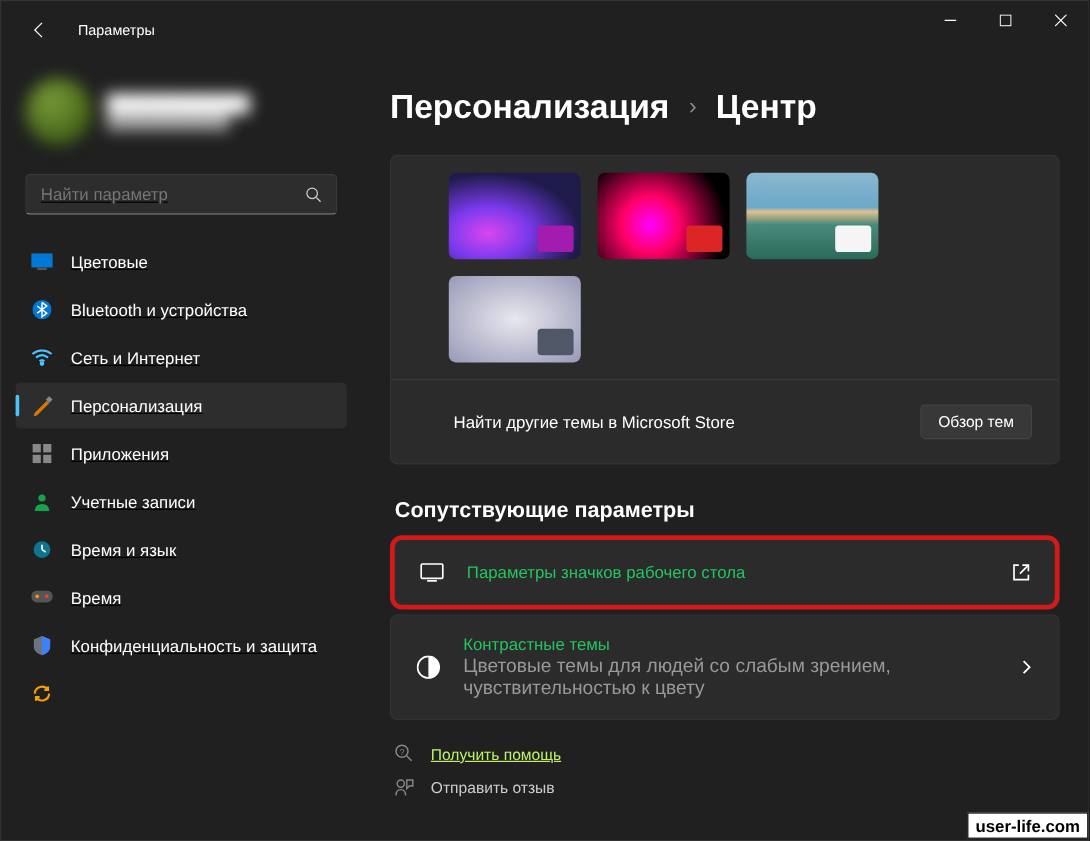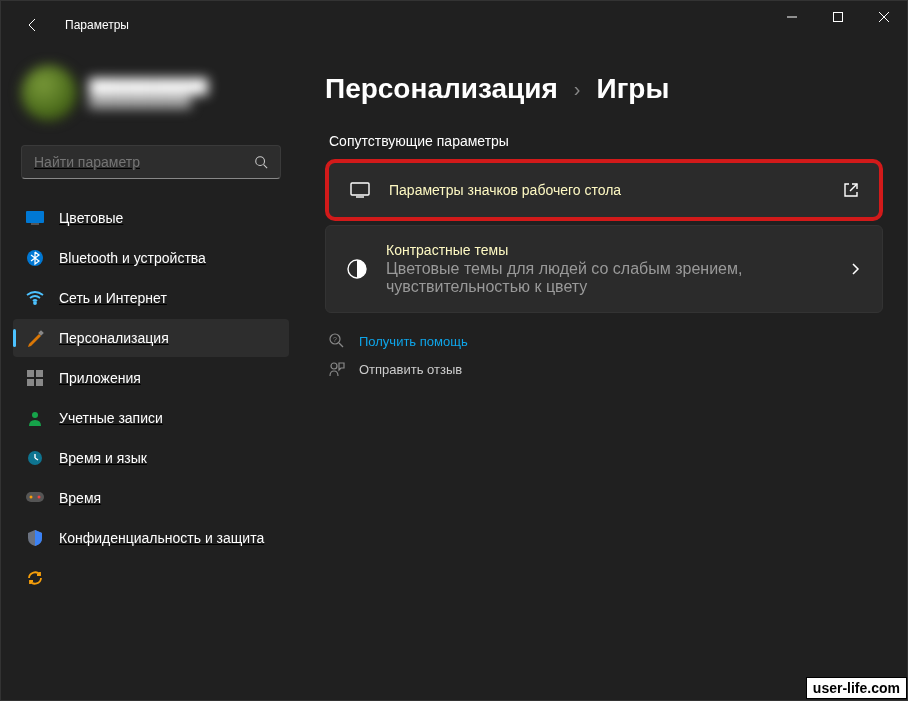--- a/index.html
+++ b/index.html
@@ -146,50 +146,50 @@
   padding: 20px 22px;
 }
 .store-text { color: #fff; font-size: 14px; margin-left: 30px; }
 .store-btn {
   background: #383838; border: 1px solid #444;
   color: #fff; font-size: 13px;
   padding: 6px 14px; border-radius: 4px;
   cursor: pointer;
 }
 .section-title {
-  color: #fff; font-size: 14px; font-weight: 400;
+  color: #fff; font-size: 18px; font-weight: 700;
   margin: 28px 0 10px 4px;
 }
 .setting-card {
   background: #2b2b2b;
   border: 1px solid #333;
   border-radius: 6px;
   padding: 16px 20px;
   display: flex; align-items: center; gap: 18px;
   cursor: pointer;
   margin-bottom: 4px;
 }
 .setting-card.highlighted {
   border: 4px solid #d21a1a;
   border-radius: 10px;
 }
 .setting-icon {
   width: 22px; height: 22px; color: #fff;
   display: flex; align-items: center; justify-content: center;
 }
 .setting-body { flex: 1; }
-.setting-title { color: #fef9c3; font-size: 14px; }
+.setting-title { color: #22c55e; font-size: 14px; }
 .setting-desc { color: #999; font-size: 16px; margin-top: 2px; }
 .setting-action { color: #fff; }
 .footer-links { margin-top: 20px; display: flex; flex-direction: column; gap: 12px; padding-left: 4px; }
 .footer-link {
   display: flex; align-items: center; gap: 14px;
   color: #888; font-size: 13px; cursor: pointer;
 }
-.footer-link span.lbl { color: #0ea5e9; }
+.footer-link span.lbl { color: #bef264; text-decoration: underline; }
 .footer-link.plain span.lbl { color: #ccc; text-decoration: none; }
 .watermark {
   position: absolute; right: 0; bottom: 1px;
   background: #fff; color: #000;
   font-size: 14px; font-weight: 700;
   padding: 2px 6px;
   border: 1px solid #000;
 }
 svg { display: block; }
 </style>
@@ -342,23 +342,43 @@
             </span>
         </div>
       </div>
     </div>
 
     <div class="main">
 
       <div class="breadcrumb">
         <span class="breadcrumb-item">Персонализация</span>
         <span class="breadcrumb-sep">›</span>
-        <span class="breadcrumb-item">Игры</span>
-      </div>
-
+        <span class="breadcrumb-item">Центр</span>
+      </div>
+
+      <div class="themes-panel">
+        <div class="themes-grid">
+          <div class="theme-thumb tb1">
+              <div class="tb-inset"></div>
+            </div>
+          <div class="theme-thumb tb2">
+              <div class="tb-inset"></div>
+            </div>
+          <div class="theme-thumb tb3">
+              <div class="tb-inset"></div>
+            </div>
+          <div class="theme-thumb tb4">
+              <div class="tb-inset"></div>
+            </div>
+        </div>
+        <div class="store-row">
+          <span class="store-text">Найти другие темы в Microsoft Store</span>
+          <button class="store-btn">Обзор тем</button>
+        </div>
+      </div>
 
       <div class="section-title">Сопутствующие параметры</div>
 
       <div class="setting-card highlighted">
         <span class="setting-icon">
           <svg width="20" height="16" viewBox="0 0 20 16" fill="none" stroke="currentColor" stroke-width="1.4">
               <rect x="1" y="1" width="18" height="12" rx="1"></rect>
               <line x1="6" y1="15" x2="14" y2="15"></line>
             </svg>
         </span>

